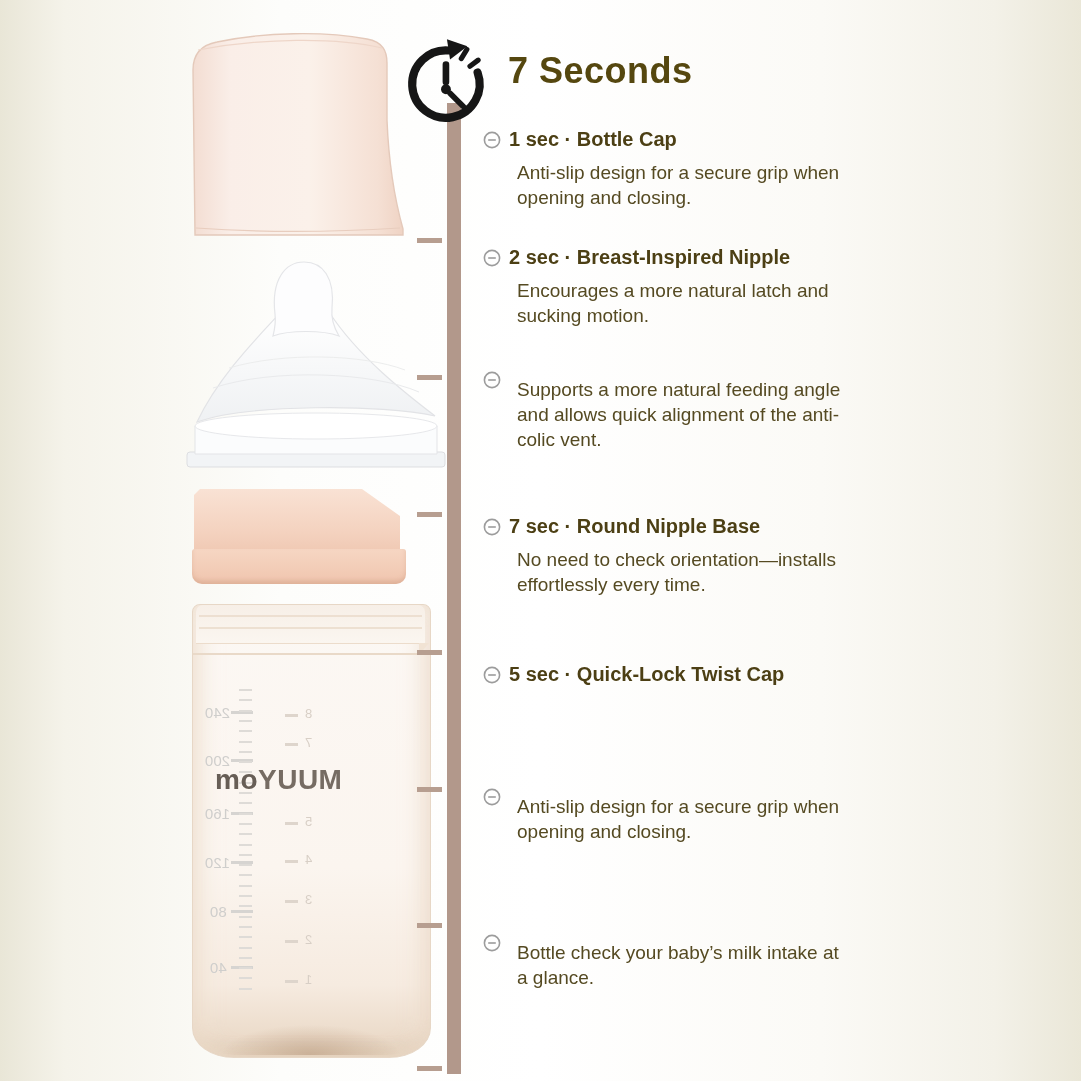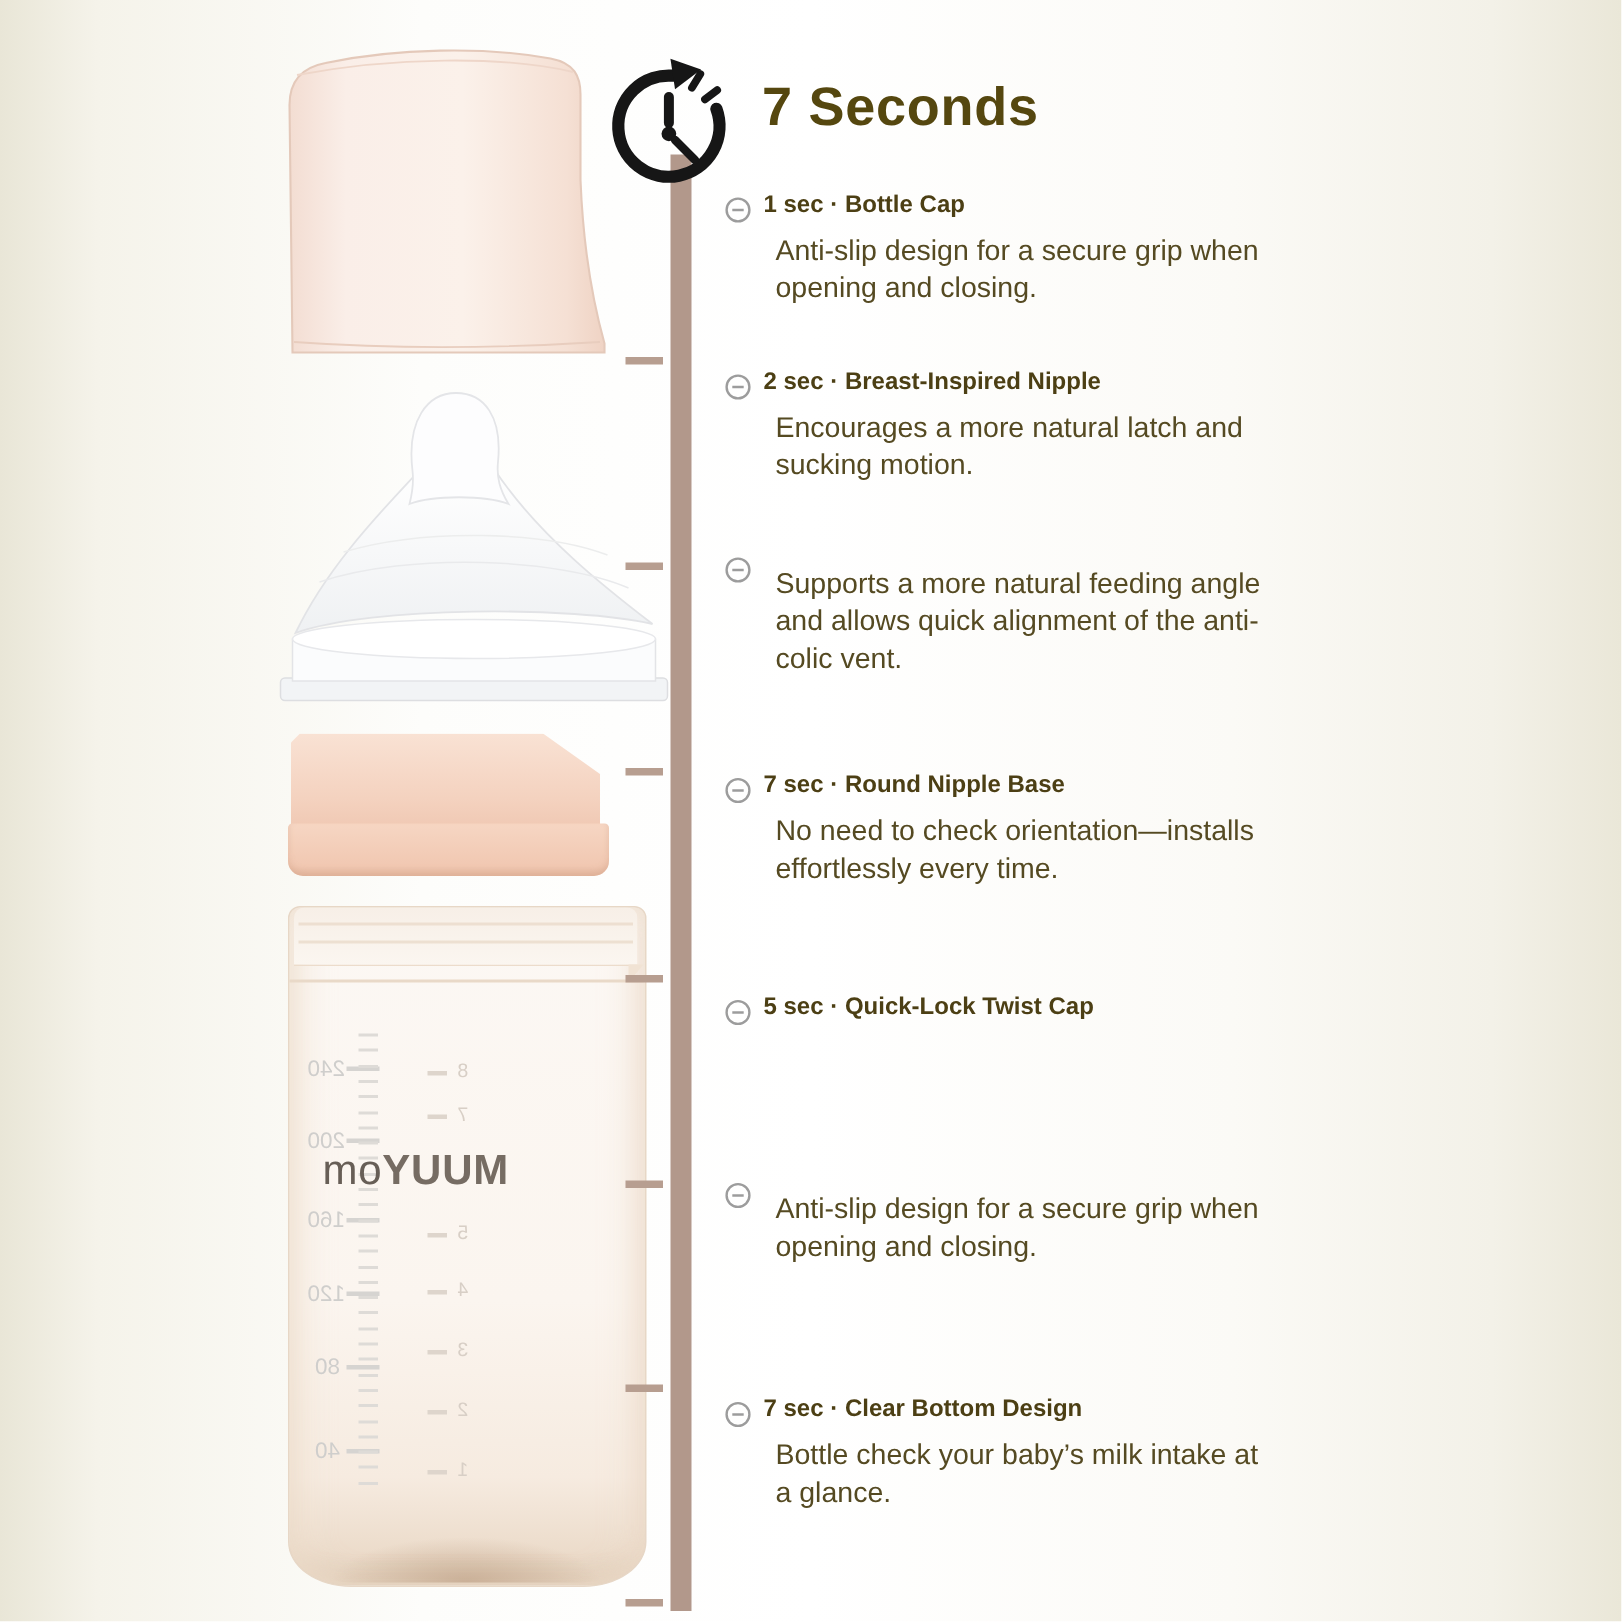--- a/index.html
+++ b/index.html
@@ -10,21 +10,21 @@
   }
   
   #timeline-bar{position:absolute;left:447px;top:103px;width:14px;height:971px;background:#b2988b;}
   .tl-tick{position:absolute;left:417px;width:25px;height:5px;background:#b79e90;}
   
   #clock-icon{position:absolute;left:403px;top:33px;width:92px;height:92px;}
   #page-title{position:absolute;left:508px;top:50px;font-size:36px;font-weight:700;color:#55470f;letter-spacing:.5px;}
   
   .step{position:absolute;left:482px;width:372px;color:#4c3f14;}
   .step .minus{position:absolute;left:1px;top:3px;width:18px;height:18px;}
-  .step h3{margin:0 0 0 27px;font-size:16px;font-weight:700;white-space:nowrap;color:#4c3f14;}
+  .step h3{margin:0 0 0 27px;font-size:20px;font-weight:700;white-space:nowrap;color:#4c3f14;}
   .step p{margin:9px 0 0 35px;width:325px;font-size:19px;line-height:25px;font-weight:400;color:#554a22;}
   
   #cap{position:absolute;left:186px;top:28px;width:222px;height:212px;}
   
   #nipple{position:absolute;left:183px;top:256px;width:266px;height:234px;}
   
   #ring{position:absolute;left:192px;top:489px;width:216px;height:97px;}
   #ring .ring-top{position:absolute;left:2px;top:0;width:206px;height:62px;
      background:linear-gradient(180deg,#f9e2d4 0%,#f4d2bf 70%,#f0c9b4 100%);
      clip-path:polygon(0 6px,6px 0,168px 0,206px 27px,206px 62px,0 62px);}
@@ -46,21 +46,21 @@
      background:radial-gradient(55% 100% at 50% 100%, rgba(170,135,105,.45), rgba(170,135,105,0) 72%);border-radius:0 0 38px 38px/0 0 26px 26px;}
   
   .mirror{display:inline-block;transform:scaleX(-1);}
   .ml-num{position:absolute;left:8px;width:34px;font-size:15px;color:#cfcecc;text-align:center;}
   .ml-major{position:absolute;left:38px;width:22px;height:3px;background:#d6d4d1;}
   .mtick{position:absolute;left:46px;width:13px;height:2px;background:#dedbd7;}
   .oz-dash{position:absolute;left:92px;width:13px;height:3px;background:#ded5cc;}
   .oz-num{position:absolute;left:108px;width:16px;font-size:13px;color:#d8cfc6;text-align:center;}
   
   #brand{position:absolute;left:22px;top:160px;font-size:28px;line-height:30px;letter-spacing:.5px;}
-  #brand .mo{font-weight:400;color:#675e56;}
+  #brand .mo{font-weight:700;color:#675e56;}
   #brand .yuum{font-weight:700;color:#766c63;}
 </style>
 </head>
 <body>
 
 <div id="canvas">
 
   <svg id="cap" viewBox="0 0 222 212">
     <defs>
       <linearGradient id="capg" x1="0" y1="0" x2="1" y2="0">
@@ -257,17 +257,16 @@
     <p>Anti-slip design for a secure grip when opening and closing.</p>
   </div>
 
   <div class="step" style="top:931px">
     <span class="minus">
       <svg viewBox="0 0 18 18" width="18" height="18">
           <circle cx="9" cy="9" r="7.6" fill="none" stroke="#9c9c9c" stroke-width="1.6"></circle>
           <line x1="5.2" y1="9" x2="12.8" y2="9" stroke="#9c9c9c" stroke-width="1.6"></line>
         </svg>
     </span>
-    <h3>7 sec · Clear Bottom Design</h3>
     <p>Bottle check your baby’s milk intake at a glance.</p>
   </div>
 
 </div>
 
 </body></html>

